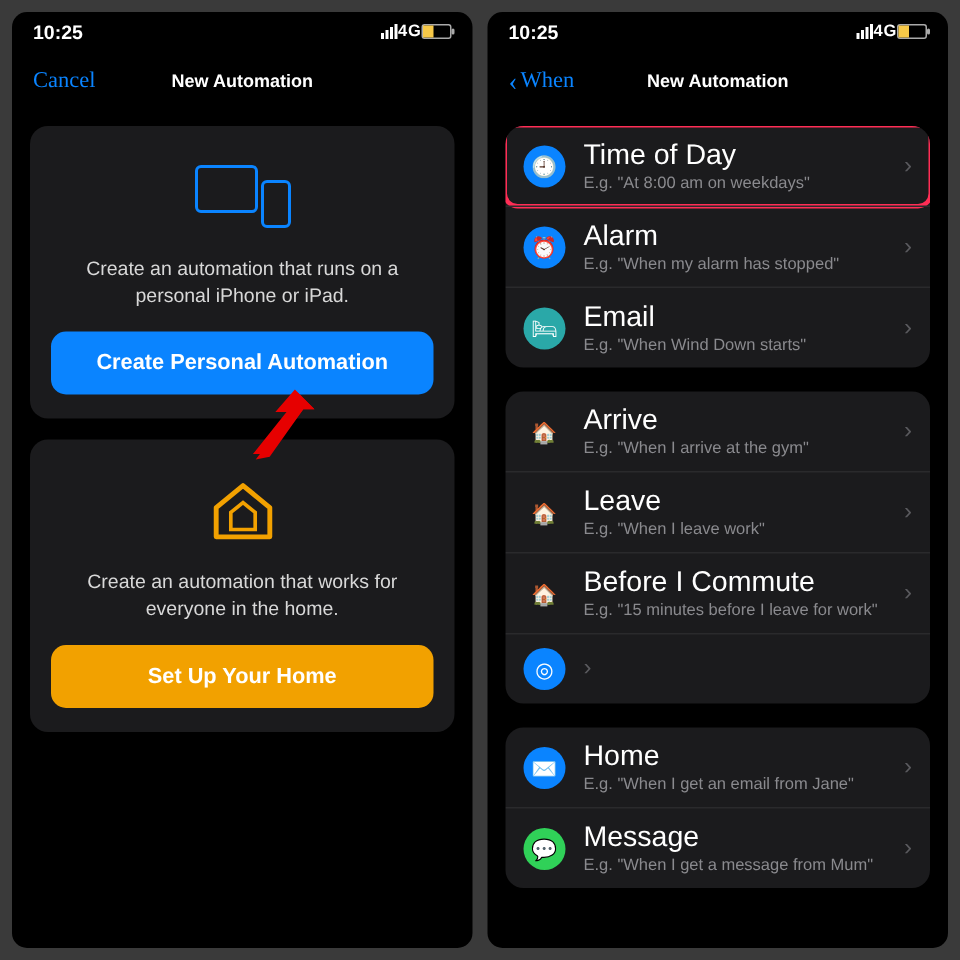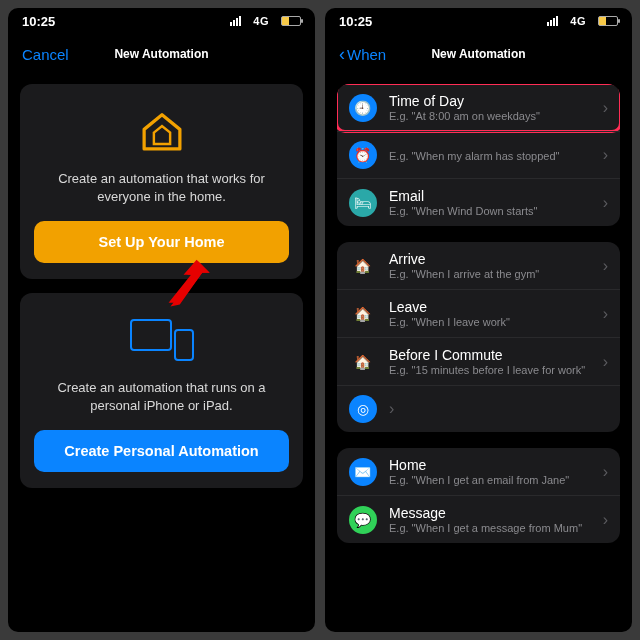--- a/index.html
+++ b/index.html
@@ -12,35 +12,35 @@
 .phone {
   flex: 1; background: #000; border-radius: 10px;
   display: flex; flex-direction: column; overflow: hidden;
   position: relative;
 }
 .statusbar {
   height: 26px; color: #fff; font-size: 13px; font-weight: 600;
   display: flex; align-items: center; justify-content: space-between;
   padding: 0 14px;
 }
-.sb-right { display: flex; align-items: center; gap: 12px; }
+.sb-right { display: flex; align-items: center; gap: 0; }
 .sb-net { font-size: 11px; letter-spacing: 0.5px; }
 .sb-sig { display: inline-flex; gap: 1px; align-items: flex-end; }
 .sb-sig i { width: 2px; background: #fff; display: inline-block; }
 .sb-sig i:nth-child(1){height:4px}.sb-sig i:nth-child(2){height:6px}
 .sb-sig i:nth-child(3){height:8px}.sb-sig i:nth-child(4){height:10px}
 .battery { width: 20px; height: 10px; border: 1px solid #aaa; border-radius: 2px; position: relative; }
 .battery::after { content:""; position:absolute; right:-3px; top:2px; width:2px; height:4px; background:#aaa; border-radius:1px;}
 .battery i { display:block; height:100%; width:40%; background:#f7c948; }
 .navbar {
   height: 40px; display: flex; align-items: center; justify-content: center;
   position: relative; color: #fff;
 }
 .nav-title { font-weight: 600; font-size: 12px; }
-.nav-left { position: absolute; left: 14px; color: #0a84ff; font-size: 15px; display:flex; align-items:center; gap:2px;}
+.nav-left { position: absolute; left: 14px; color: #0a84ff; font-size: 15px; display:flex; align-items:center; gap:2px;font-family:Liberation Serif, serif;}
 .chev-left { font-size: 18px; line-height: 1; }
 .content { flex: 1; padding: 10px 12px; overflow: hidden; }
 .card {
   background: #1b1b1d; border-radius: 12px; padding: 22px 14px 16px;
   text-align: center; margin-bottom: 14px;
 }
 .card-desc { color: #d8d8d8; font-size: 13px; line-height: 1.35; margin: 14px 0 16px; }
 .big-btn {
   border: none; border-radius: 10px; padding: 13px 10px;
   font-size: 14.5px; font-weight: 600; color: #fff; width: 100%;
@@ -59,21 +59,21 @@
 
 .group { background:#1b1b1d; border-radius:12px; margin-bottom:16px; overflow:hidden; }
 .row {
   display:flex; align-items:center; padding:9px 12px; gap:12px;
   border-top:1px solid #2a2a2c; position:relative;
 }
 .row:first-child { border-top:none; }
 .row-ic { width:28px; height:28px; border-radius:14px; flex:0 0 28px;
   display:flex; align-items:center; justify-content:center; color:#fff; font-size:14px;}
 .row-txt { flex:1; text-align:left; }
-.row-title { color:#fff; font-size:14px; }
+.row-title { color:#fff; font-size:19px; }
 .row-sub { color:#8a8a8e; font-size:11px; margin-top:1px; }
 .row-chev { color:#5a5a5e; font-size:16px; }
 .highlight { position:absolute; inset:-2px; border:3px solid #ff2d55; border-radius:10px; pointer-events:none; }
 .ic-blue{background:#0a84ff}.ic-teal{background:#2aa8a8}.ic-mail{background:#0a84ff}
 .ic-green{background:#30d158}
 .ic-house{color:#0a84ff}
 </style>
 </head>
 <body>
 
@@ -92,38 +92,38 @@
           <i></i>
         </span>
     </span>
   </div>
   <div class="navbar">
     <span class="nav-left">Cancel</span>
     <span class="nav-title">New Automation</span>
   </div>
   <div class="content">
     <div class="card">
+      <div class="hero-ic">
+        <div class="devices-ic">
+            <span class="ipad"></span>
+            <span class="iphone"></span>
+          </div>
+      </div>
+      <p class="card-desc">Create an automation that runs on a personal iPhone or iPad.</p>
+      <button class="big-btn btn-blue">Create Personal Automation</button>
+    </div>
+    <div class="card">
       <div class="hero-ic home-ic">
         <svg viewBox="0 0 64 64">
             <path fill="none" stroke="#f2a100" stroke-width="4" stroke-linejoin="round" d="M10 30 L32 12 L54 30 V54 H10 Z"></path>
             <path fill="none" stroke="#f2a100" stroke-width="3" d="M22 34 L32 26 L42 34 V48 H22 Z"></path>
           </svg>
       </div>
       <p class="card-desc">Create an automation that works for everyone in the home.</p>
       <button class="big-btn btn-orange">Set Up Your Home</button>
-    </div>
-    <div class="card">
-      <div class="hero-ic">
-        <div class="devices-ic">
-            <span class="ipad"></span>
-            <span class="iphone"></span>
-          </div>
-      </div>
-      <p class="card-desc">Create an automation that runs on a personal iPhone or iPad.</p>
-      <button class="big-btn btn-blue">Create Personal Automation</button>
     </div>
   </div>
   <div class="arrow">
     <svg viewBox="0 0 60 60">
         <polygon points="6,50 30,20 22,20 36,4 50,18 34,18 42,18 18,50" fill="#e60000"></polygon>
         <path d="M8,54 L34,20 L26,20 L38,6 L50,18 L42,18 L18,52 Z" fill="#e60000"></path>
       </svg>
   </div>
 </div>
 
@@ -157,20 +157,21 @@
           <span class="row-txt">
             <div class="row-title">Time of Day</div>
             <div class="row-sub">E.g. "At 8:00 am on weekdays"</div>
           </span>
           <span class="row-chev">›</span>
           <span class="highlight"></span>
         </div>
         <div class="row">
           <span class="row-ic ic-blue">⏰</span>
           <span class="row-txt">
+            <div class="row-title">Alarm</div>
             <div class="row-sub">E.g. "When my alarm has stopped"</div>
           </span>
           <span class="row-chev">›</span>
         </div>
         <div class="row">
           <span class="row-ic ic-teal">🛏</span>
           <span class="row-txt">
             <div class="row-title">Email</div>
             <div class="row-sub">E.g. "When Wind Down starts"</div>
           </span>

